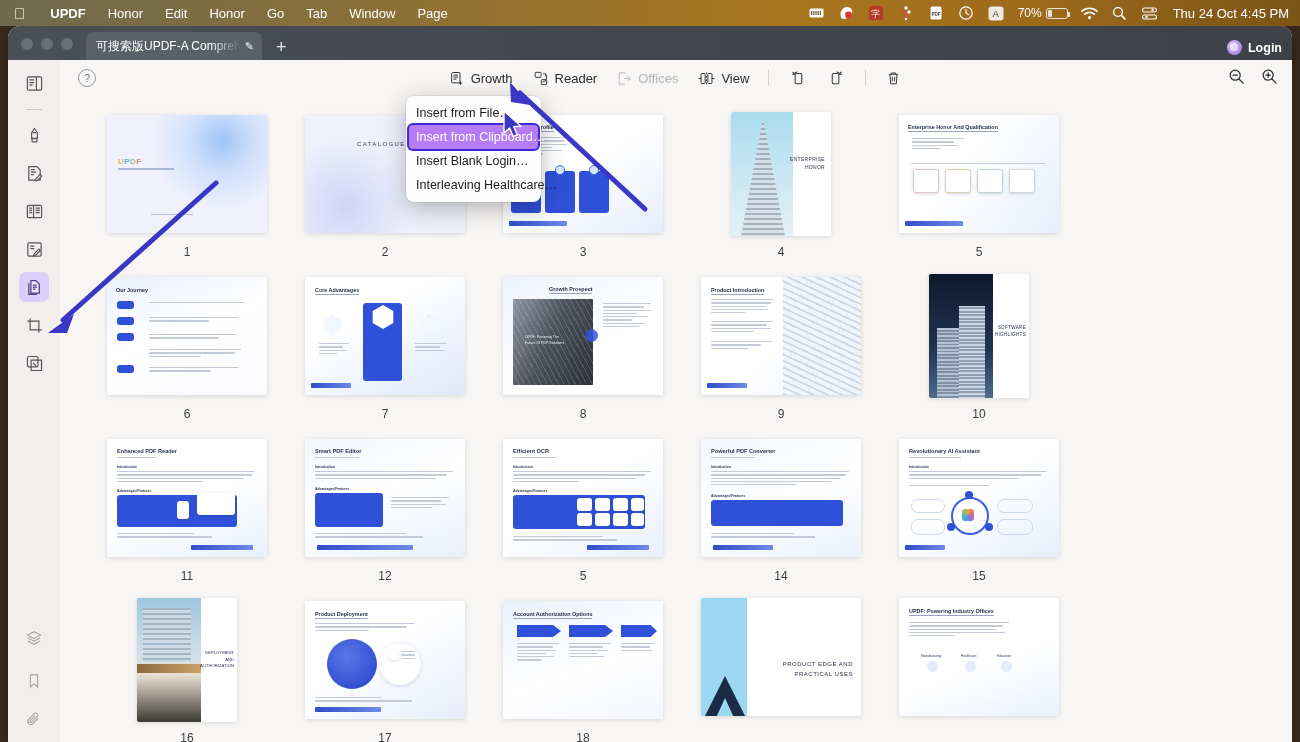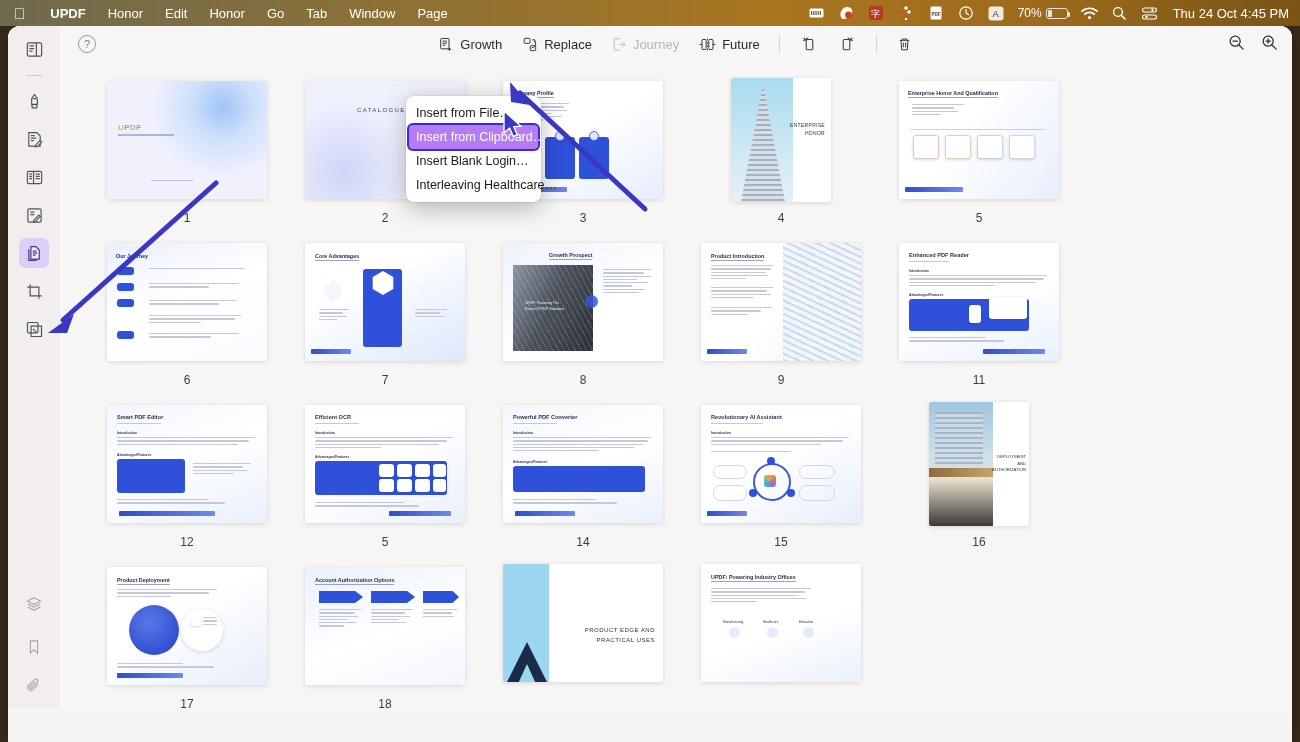--- a/index.html
+++ b/index.html
@@ -235,20 +235,36 @@
           <rect x="0.5" y="8" width="14" height="4" rx="2" fill="none" stroke="#fff" stroke-width="1.2"></rect>
           <circle cx="4.5" cy="10" r="1.2" fill="#fff"></circle>
         </svg>
     </span>
     <span class="clockwrap">Thu 24 Oct  4:45 PM</span>
   </div>
 </div>
 
 <div id="window">
 
+  <div id="titlebar">
+    <div class="traffic">
+      <span class="dot"></span>
+      <span class="dot"></span>
+      <span class="dot"></span>
+    </div>
+    <div class="tab">
+      <span class="tab-title">可搜索版UPDF-A Compreh</span>
+      <span class="pencil">✎</span>
+    </div>
+    <span class="newtab">+</span>
+    <div class="login">
+      <span class="avatar"></span>
+      <span>Login</span>
+    </div>
+  </div>
 
   <div id="body">
 
     <div id="rail">
       <div class="rail-btn">
         <svg width="19" height="19" viewBox="0 0 20 20" fill="none" stroke="#555" stroke-width="1.25">
             <rect x="2.5" y="3" width="15" height="14" rx="1.6"></rect>
             <path d="M12 3v14"></path>
             <path d="M4.6 6.2h5M4.6 9h5M4.6 11.8h3.4"></path>
           </svg>
@@ -336,37 +352,37 @@
               </svg>
             <span>Growth</span>
           </div>
           <div class="tb-item">
             <svg width="16" height="15" viewBox="0 0 18 18" fill="none" stroke="#3a3a3a" stroke-width="1.2">
                 <rect x="2" y="1.6" width="7" height="6" rx="1"></rect>
                 <path d="M11.6 3.4h3.2v3"></path>
                 <path d="M14.8 4.6a5.4 5.4 0 0 1-4 8.6"></path>
                 <rect x="9.4" y="10.4" width="6.4" height="6" rx="1"></rect>
               </svg>
-            <span>Replace</span>
+            <span>Reader</span>
           </div>
           <div class="tb-item disabled">
             <svg width="15" height="15" viewBox="0 0 18 18" fill="none" stroke="#bcbcbc" stroke-width="1.2">
                 <path d="M9.6 2.2H2.6v13.6h7"></path>
                 <path d="M8.4 9h7.4M12.8 6.2 15.8 9l-3 2.8"></path>
               </svg>
-            <span>Journey</span>
+            <span>Offices</span>
           </div>
           <div class="tb-item">
             <svg width="17" height="15" viewBox="0 0 20 18" fill="none" stroke="#3a3a3a" stroke-width="1.2">
                 <rect x="3.4" y="3" width="5" height="12" rx="1"></rect>
                 <rect x="11.6" y="3" width="5" height="12" rx="1"></rect>
                 <path d="M1 9h2.2M16.6 9h2.4" stroke-linecap="round"></path>
                 <path d="M10 2v14" stroke-dasharray="2 2"></path>
               </svg>
-            <span>Future</span>
+            <span>View</span>
           </div>
           <div class="tb-div"></div>
           <div class="tb-item tb-icononly">
             <svg width="17" height="16" viewBox="0 0 18 18" fill="none" stroke="#3a3a3a" stroke-width="1.2">
                 <rect x="6.4" y="4" width="7.4" height="11.4" rx="1.4"></rect>
                 <path d="M5.4 4.6a3.4 3.4 0 0 1 3-2.4" stroke-linecap="round"></path>
                 <path d="M3.6 2.2 5.4 4.4 3 5" stroke-linejoin="round"></path>
               </svg>
           </div>
           <div class="tb-item tb-icononly">
@@ -587,20 +603,31 @@
                     <div class="ln" style="width:80%"></div>
                     <div class="ln" style="width:60%"></div>
                   </div>
               <div style="position:absolute;right:0;top:0;width:78px;height:100%;background:repeating-linear-gradient(25deg,#ccd9e8 0 2px,#eff5fa 2px 6px),repeating-linear-gradient(-25deg,rgba(170,190,210,.5) 0 2px,transparent 2px 6px);opacity:.95"></div>
               <div class="barfoot w2"></div>
             </div>
               </div>
             <div class="pnum">9</div>
           </div>
 
+          <div class="cell">
+            <div class="thumb-box">
+                <div class="thumb port" style="background:#fff">
+              <div style="position:absolute;left:0;top:0;width:64px;height:100%;background:linear-gradient(180deg,#0e1a2e,#20344f 60%,#4e6b8c)"></div>
+              <div style="position:absolute;left:8px;bottom:0;width:22px;height:70px;background:repeating-linear-gradient(180deg,#b3c2d3 0 1.5px,#7f91a6 1.5px 3.5px)"></div>
+              <div style="position:absolute;left:30px;bottom:0;width:26px;height:92px;background:repeating-linear-gradient(180deg,#cbd7e4 0 1.5px,#8fa1b6 1.5px 3.5px)"></div>
+              <div style="position:absolute;right:3px;top:50px;width:36px;text-align:right;font-size:4.6px;line-height:1.6;letter-spacing:.3px;color:#2b3450">SOFTWARE<br>HIGHLIGHTS</div>
+            </div>
+              </div>
+            <div class="pnum">10</div>
+          </div>
 
           <div class="cell">
             <div class="thumb-box">
                 <div class="thumb land" style="background:linear-gradient(160deg,#ffffff 50%,#e9f0fb)">
               <div class="ttl-plain" style="left:10px;top:9px;font-size:5.6px">Enhanced PDF Reader</div>
               <div class="lines" style="left:10px;top:18px;width:40px">
                     <div class="ln" style="width:100%"></div>
                   </div>
               <div style="position:absolute;left:10px;top:26px;font-size:3.4px;font-weight:bold;color:#2c3857">Introduction</div>
               <div class="lines" style="left:10px;top:32px;width:138px">

